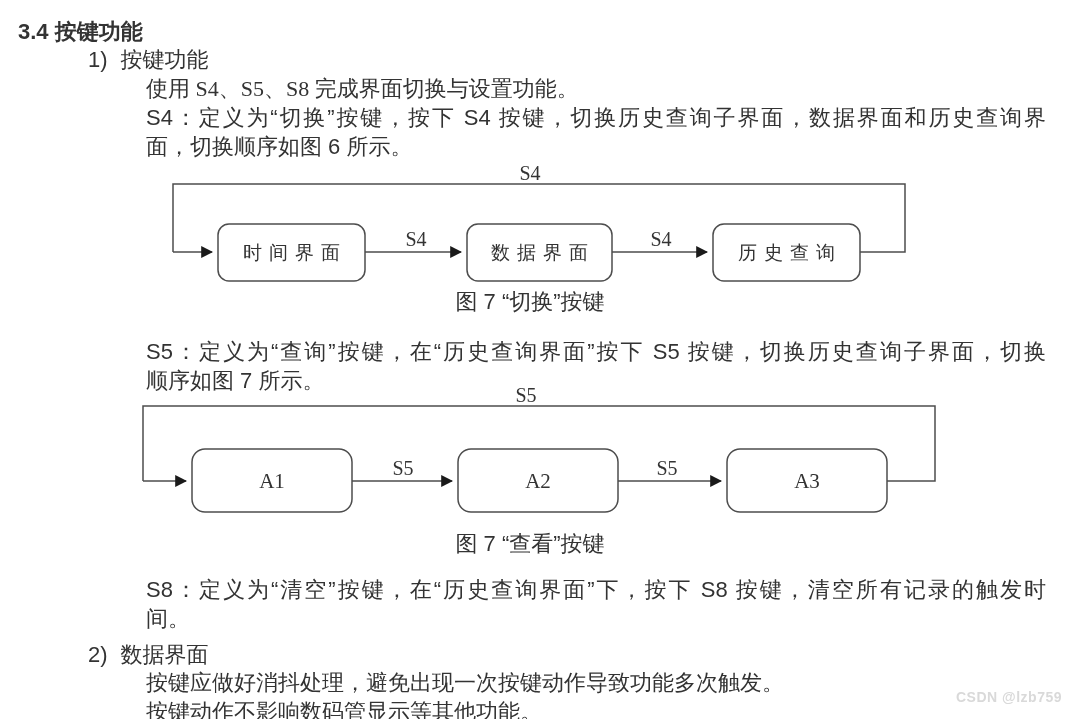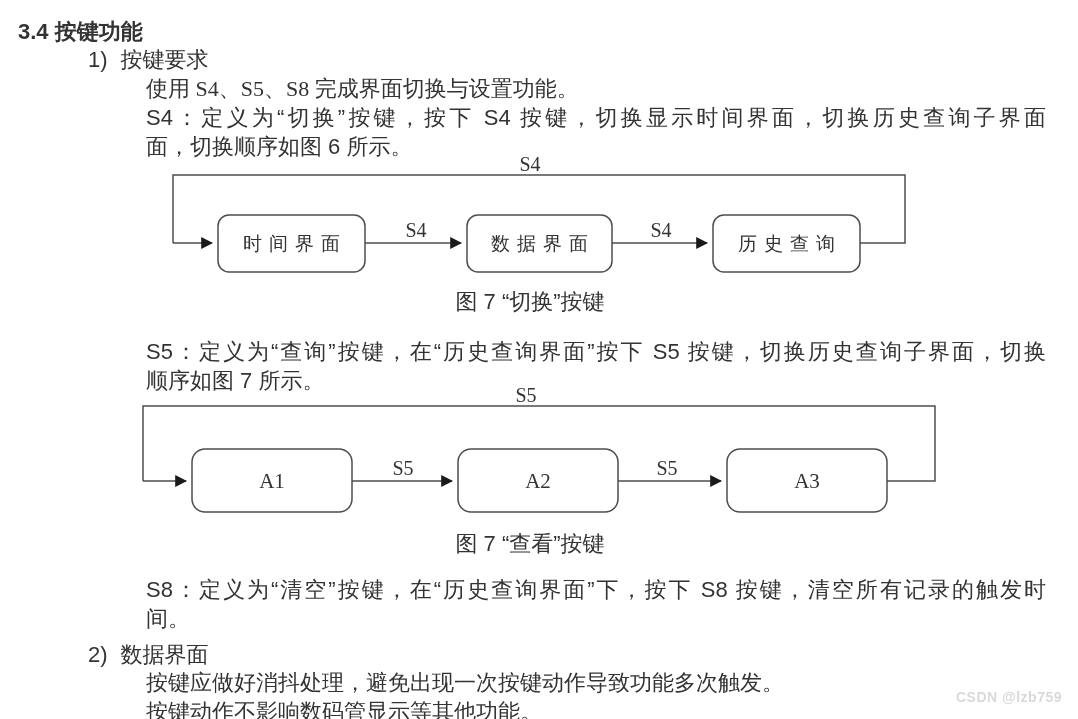--- a/index.html
+++ b/index.html
@@ -42,30 +42,30 @@
     position: absolute; top: 689px; right: 16px;
     font-size: 14px; color: #d9d9d9; letter-spacing: 0.5px; font-weight: bold;
   }
 </style>
 </head>
 <body>
 
 <div class="abs t heading" style="left:18px; top:3px;">3.4 按键功能</div>
 
 <div class="abs t list-label" style="left:88px; top:31px;">
-  <span class="num">1)</span><span class="txt">按键要求</span>
+  <span class="num">1)</span><span class="txt">按键功能</span>
 </div>
 
 <div class="abs t" style="left:146px; top:60px;font-family:Liberation Serif, serif;">使用 S4、S5、S8 完成界面切换与设置功能。</div>
 
-<div class="abs t just" style="left:146px; top:89px;">S4：定义为“切换”按键，按下 S4 按键，切换显示时间界面，切换历史查询子界面</div>
+<div class="abs t just" style="left:146px; top:89px;">S4：定义为“切换”按键，按下 S4 按键，切换历史查询子界面，数据界面和历史查询界</div>
 
 <div class="abs t" style="left:146px; top:118px;">面，切换顺序如图 6 所示。</div>
 
-<div class="fig" style="left:130px; top:151px;">
+<div class="fig" style="left:130px; top:160px;">
   <svg width="790" height="140" viewBox="0 0 790 140">
     <defs>
       <marker id="ah6" viewBox="0 0 10 10" refX="9" refY="5" markerWidth="8" markerHeight="8" orient="auto">
         <path d="M0,0 L10,5 L0,10 z" fill="#1a1a1a"></path>
       </marker>
     </defs>
 
     <path class="flow-line" d="M 730 92 H 775 V 24 H 43 V 92"></path>
     <line class="flow-line" x1="43" y1="92" x2="82" y2="92" marker-end="url(#ah6)"></line>
 

